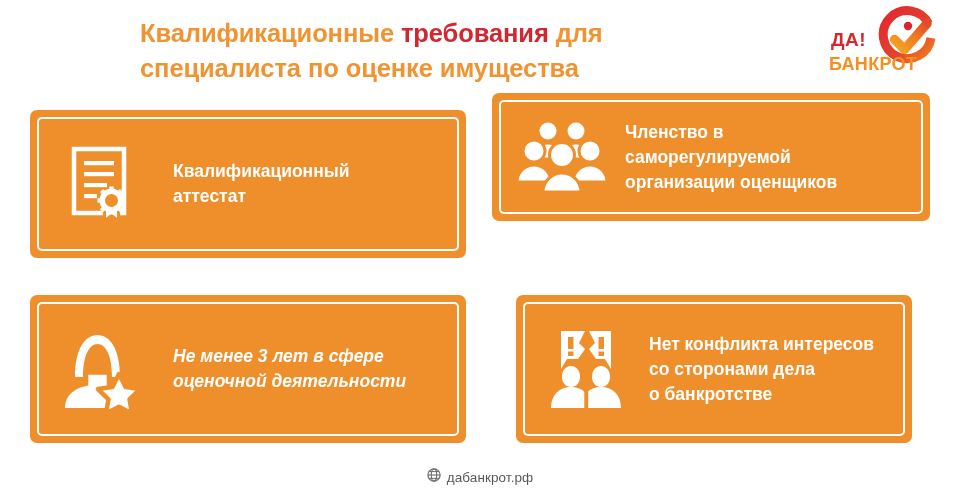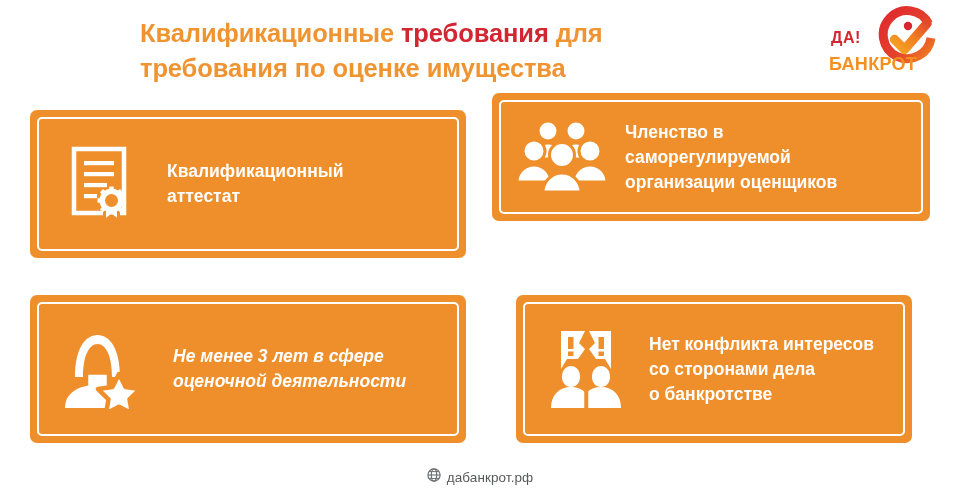--- a/index.html
+++ b/index.html
@@ -49,21 +49,21 @@
     position: absolute;
     left: 49px;
     top: 0px;
     width: 64px;
     height: 64px;
   }
   .logo-da {
     position: absolute;
     left: 5px;
     top: 23px;
-    font-size: 16px;
+    font-size: 19px;
     font-weight: bold;
     color: #d7262f;
     letter-spacing: 0.5px;
   }
   .logo-bankrot {
     position: absolute;
     left: 3px;
     top: 48px;
     font-size: 18px;
     font-weight: bold;
@@ -103,21 +103,21 @@
     line-height: 25px;
     white-space: pre-line;
   }
 
   #card-1 { left: 30px;  top: 110px; width: 436px; height: 148px; }
   #card-2 { left: 492px; top: 93px; width: 438px; height: 128px; }
   #card-3 { left: 30px;  top: 295px; width: 436px; height: 148px; }
   #card-4 { left: 516px; top: 295px; width: 396px; height: 148px; }
 
   #card-1 .card-icon { width: 128px; height: 100px; }
-  #card-1 .card-text { }
+  #card-1 .card-text { margin-left: 6px; }
   #card-2 .card-icon { width: 122px; height: 100px; }
   #card-2 .card-text { margin-left: 2px; }
   #card-3 .card-icon { width: 128px; height: 100px; }
   #card-3 .card-text { margin-left: 6px; font-style: italic; }
   #card-4 .card-icon { width: 122px; height: 100px; }
   #card-4 .card-text { margin-left: 2px; }
 
   
   .footer {
     position: absolute;
@@ -137,21 +137,21 @@
   }
   .globe-icon { display: block; }
 </style>
 </head>
 <body>
 
 <div class="header">
 
   <div class="title">
     <div><span class="t-orange">Квалификационные </span><span class="t-red">требования</span><span class="t-orange"> для</span></div>
-    <div class="t-orange">требования по оценке имущества</div>
+    <div class="t-orange">специалиста по оценке имущества</div>
   </div>
 
   <div class="logo">
     <div class="logo-mark">
       <svg width="64" height="64" viewBox="0 0 64 64" aria-hidden="true">
         <defs>
           <linearGradient id="gcheck" x1="0" y1="1" x2="1" y2="0">
             <stop offset="0%" stop-color="#f5a623"></stop>
             <stop offset="55%" stop-color="#f07c21"></stop>
             <stop offset="100%" stop-color="#e24a2a"></stop>

